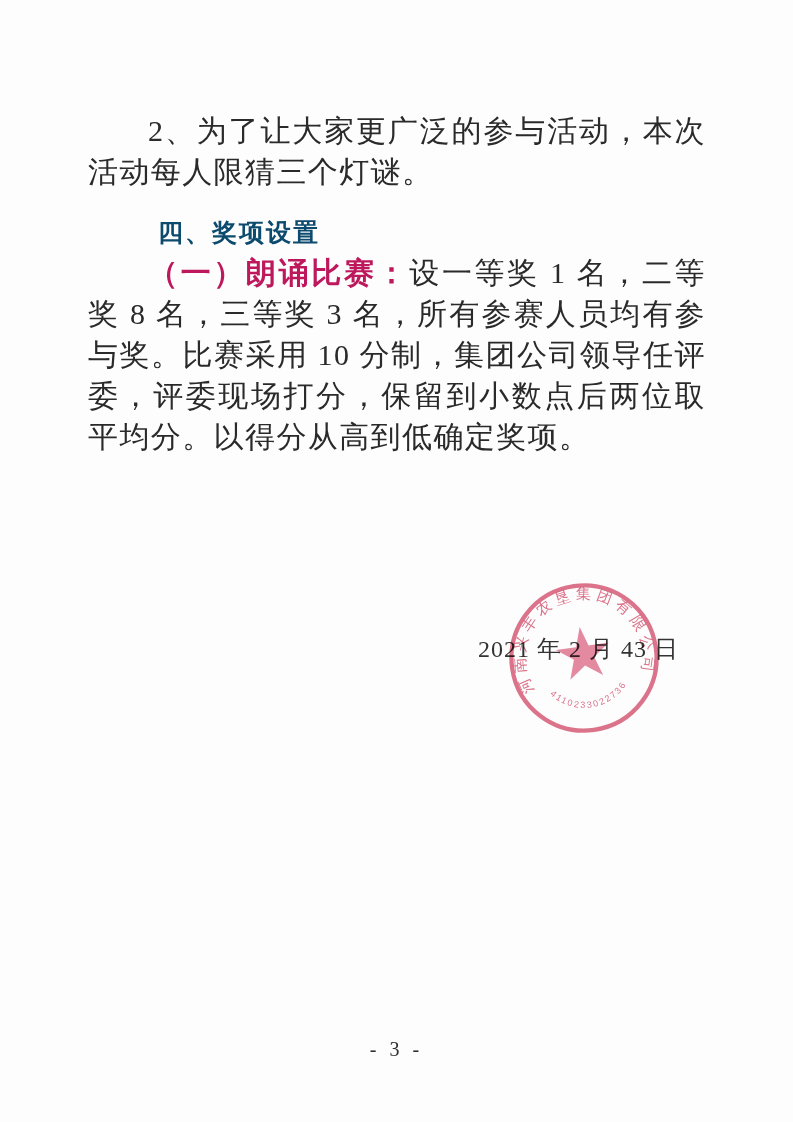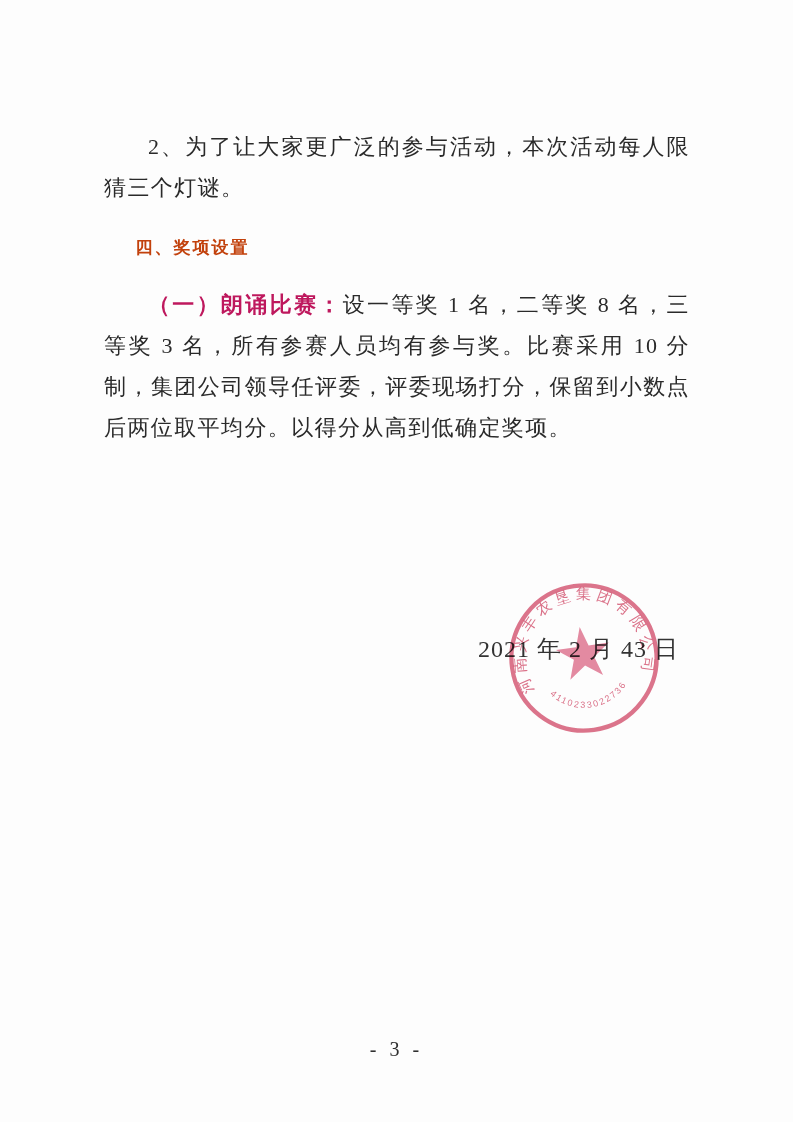--- a/index.html
+++ b/index.html
@@ -17,35 +17,35 @@
     font-family: "Liberation Serif", "DejaVu Serif", serif;
     color: #2a2a2a;
   }
   .body-text {
     position: absolute;
     left: 88px;
     top: 110px;
     width: 618px;
   }
   .para {
-    margin: 16px;
-    font-size: 22px;
+    margin: 0;
+    font-size: 30px;
     line-height: 41px;
     letter-spacing: 1.4px;
     text-align: justify;
     text-indent: 2em;
   }
   .heading {
     margin: 20px 0 0 0;
     font-family: "Liberation Sans", "DejaVu Sans", sans-serif;
     font-weight: 700;
-    font-size: 17px;
+    font-size: 25px;
     line-height: 40px;
     letter-spacing: 2px;
-    color: #c2410c;
+    color: #0c4a6e;
     text-indent: 2.8em;
   }
   .para .lead {
     font-family: "Liberation Sans", "DejaVu Sans", sans-serif;
     font-weight: 700;
     color: #be185d;
   }
   .item-2 {
     margin-top: 6px;
   }

